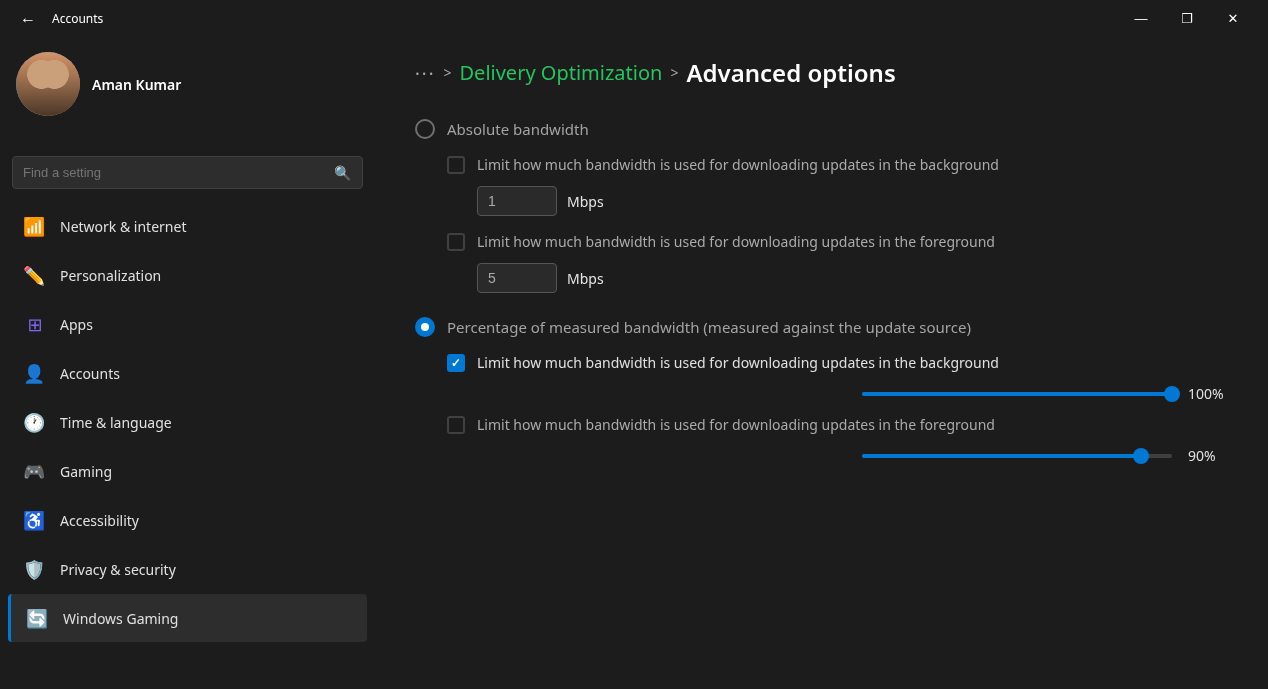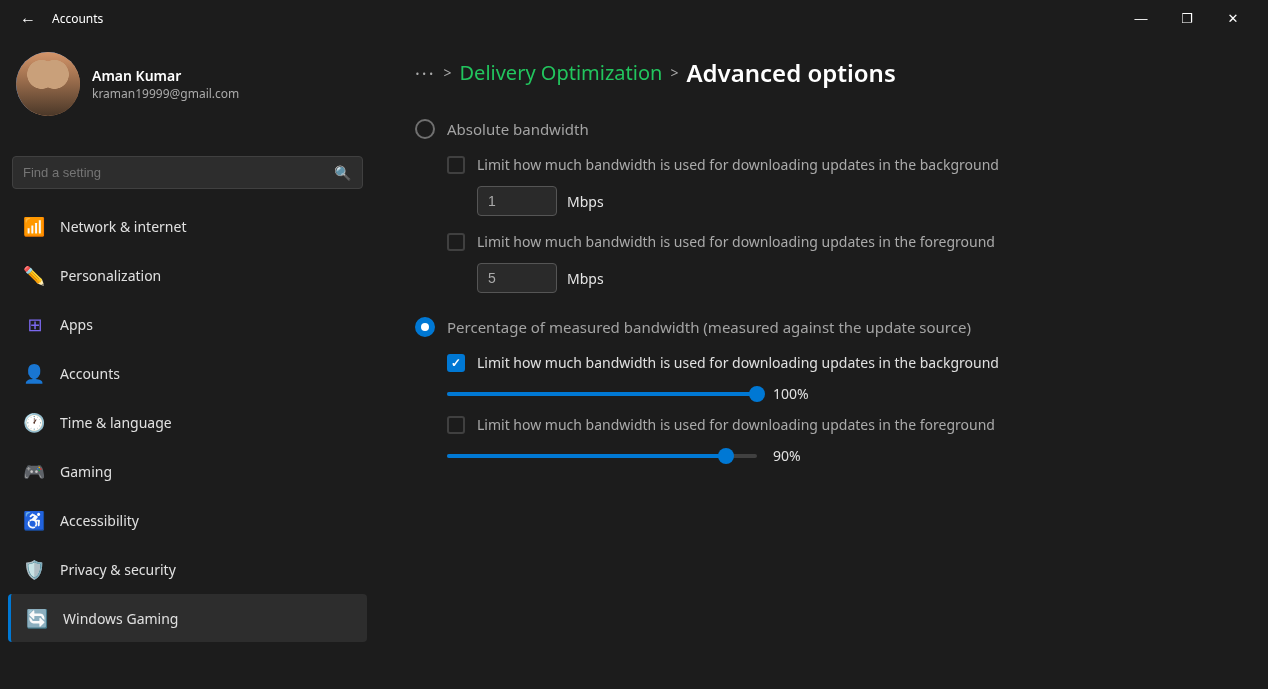--- a/index.html
+++ b/index.html
@@ -278,20 +278,21 @@
       outline: none;
     }
     .mbps-label { font-size: 14px; font-weight: 400; color: #e5e5e5; }
 
     
     .slider-row {
       display: flex;
       align-items: center;
       gap: 16px;
       margin-bottom: 12px;
+      justify-content: flex-end;
     }
     .slider-track {
       width: 310px;
       height: 4px;
       background: #404040;
       border-radius: 2px;
       position: relative;
     }
     .slider-fill {
       height: 100%;
@@ -332,21 +333,20 @@
 <div class="main-layout">
 
   <div class="sidebar">
 
     <div class="user-profile">
       <div class="avatar">
         <div class="avatar-img"></div>
       </div>
       <div class="user-info">
         <div class="user-name">Aman Kumar</div>
-        <div class="user-email">kraman19999@gmail.com</div>
       </div>
     </div>
 
     <div class="search-container">
       <div class="search-box">
         <input class="search-input" type="text" placeholder="Find a setting" style="">
         <span class="search-icon">🔍</span>
       </div>
     </div>
 

